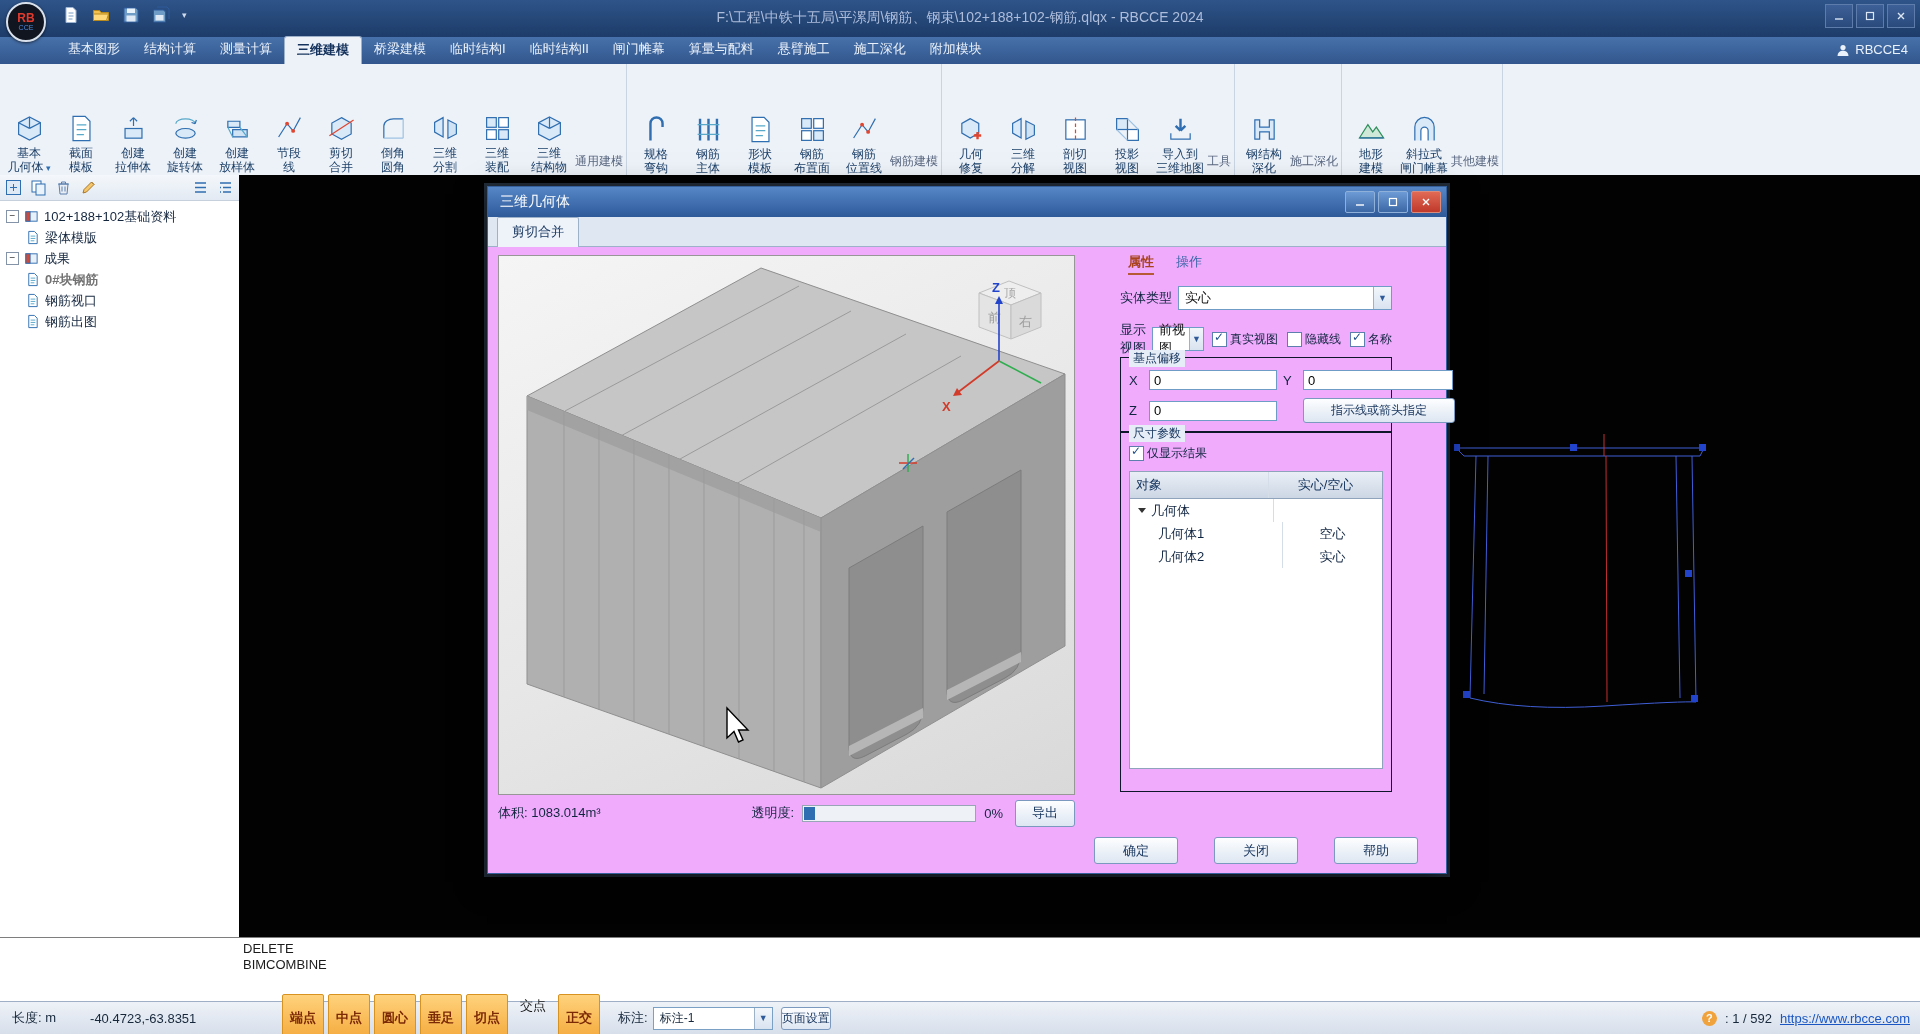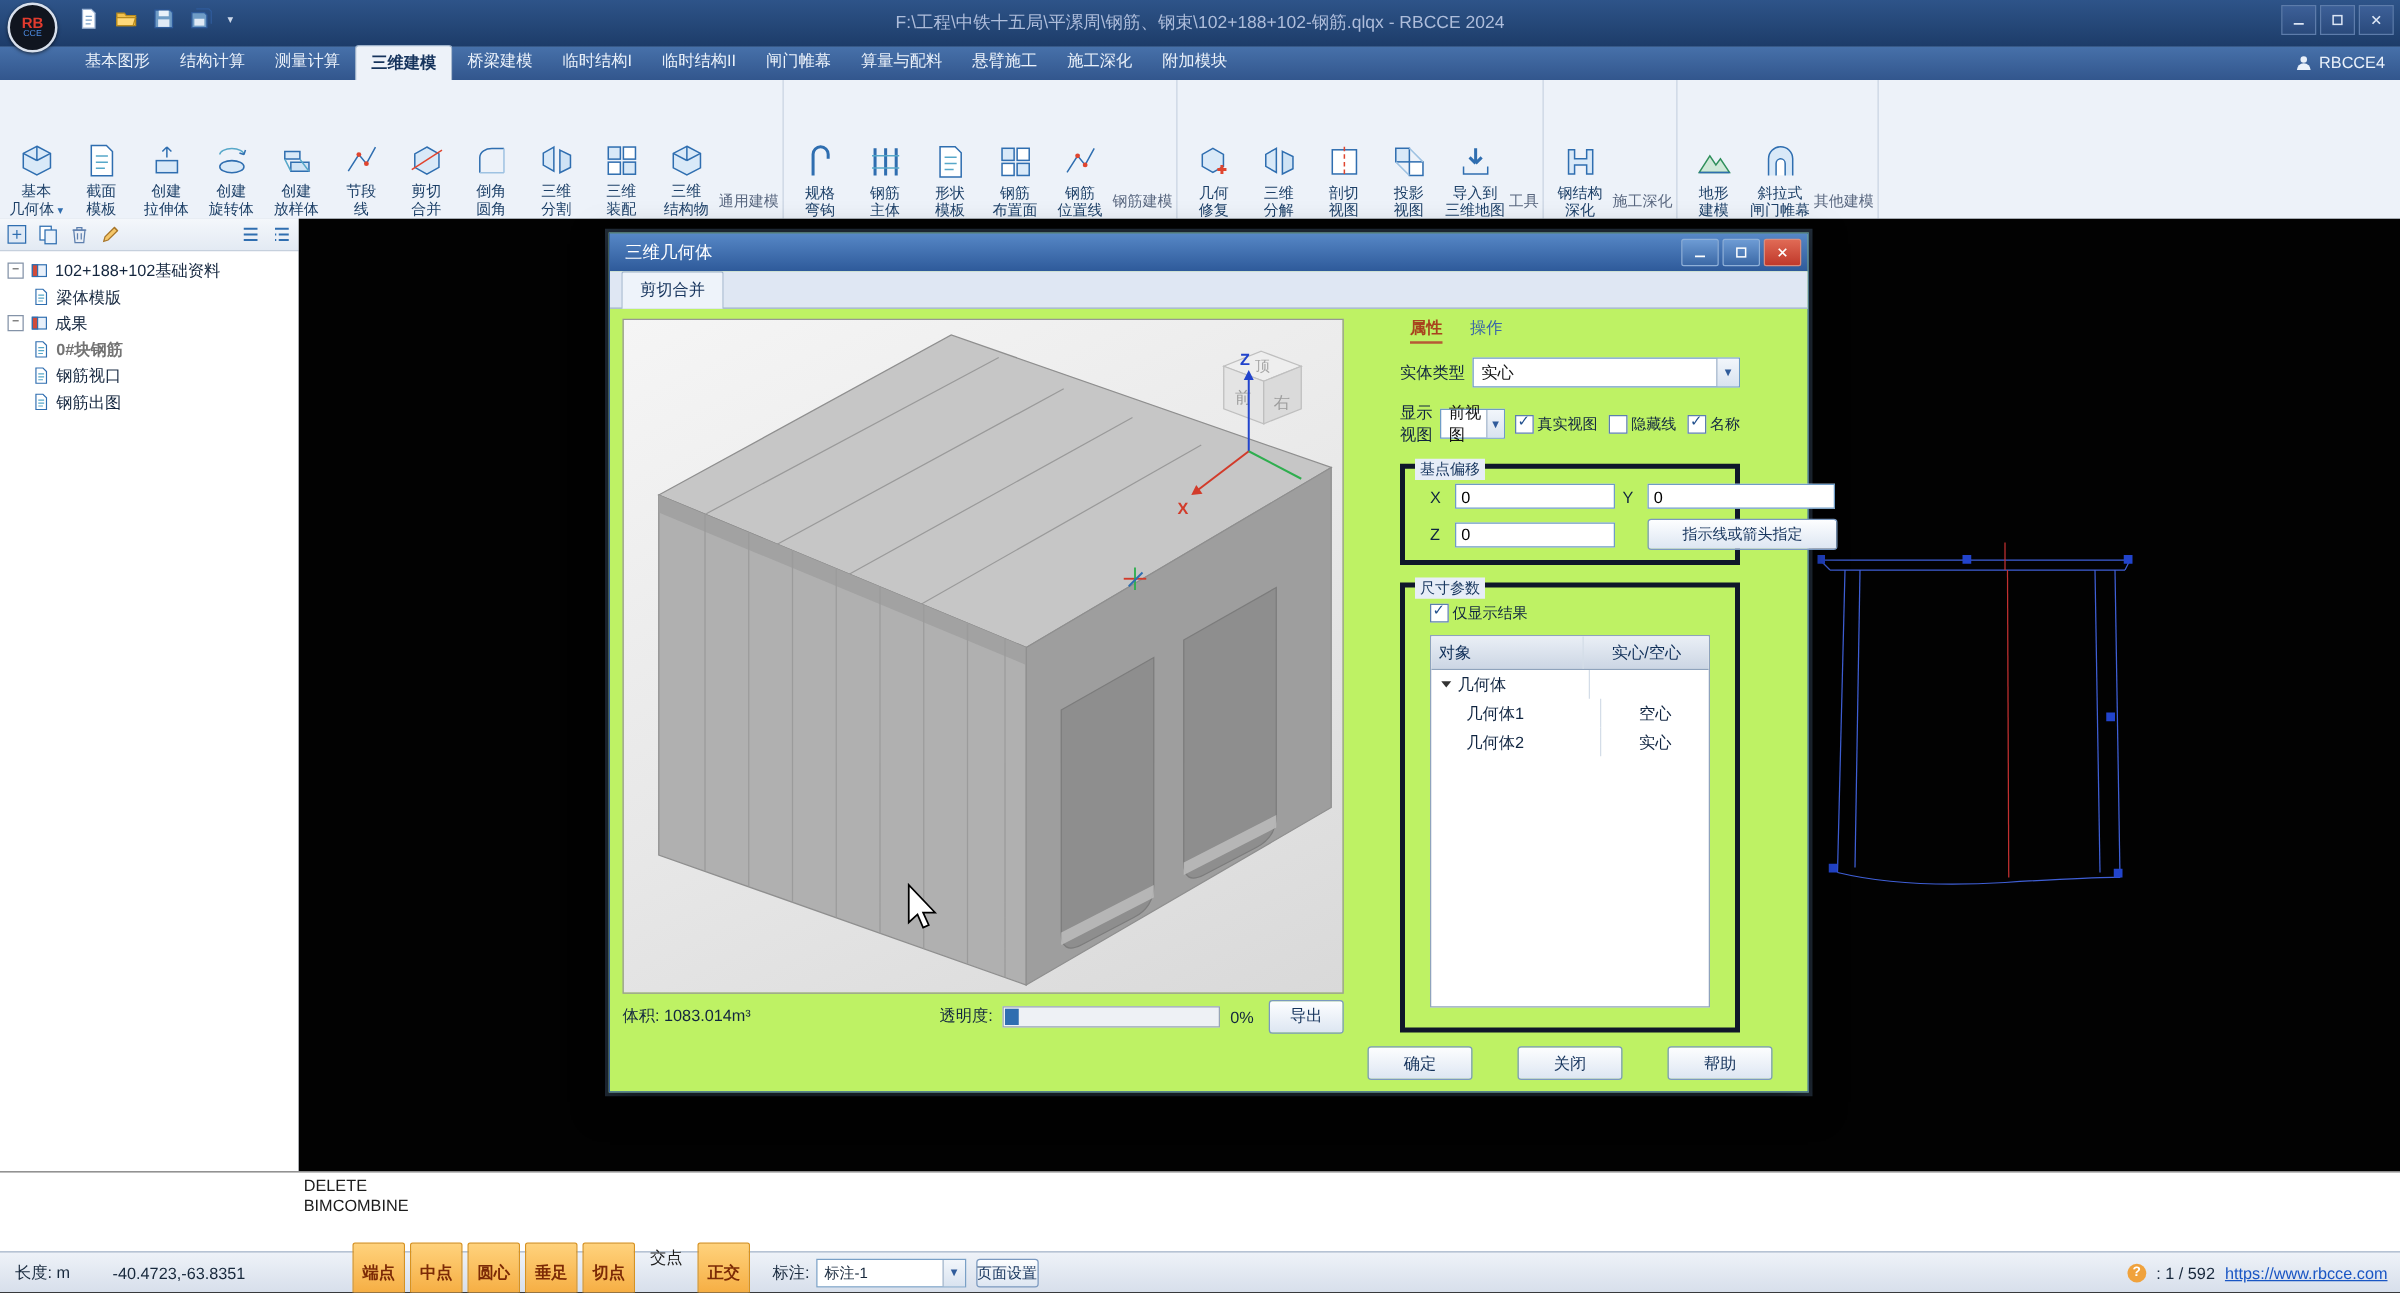--- a/index.html
+++ b/index.html
@@ -80,21 +80,21 @@
   .sb-combo .caret,.combo .caret{width:17px;height:100%;display:flex;align-items:center;justify-content:center;
     background:linear-gradient(#f2f6fb,#d9e3f0);border-left:1px solid #9db1c9;color:#2f5b9b;font-size:9px;}
   .bevel-btn{background:linear-gradient(#fdfeff,#dde6f2);border:1px solid #7b99bf;border-radius:3px;
     color:#15335c;font-size:12px;display:flex;align-items:center;justify-content:center;}
   .sb-pagesetup{margin-left:8px;height:21px;padding:0 0;}
   .sb-right{margin-left:auto;display:flex;align-items:center;gap:8px;}
   .counter-icon{width:15px;height:15px;border-radius:50%;background:#f0a23c;color:#fff;
     font-size:11px;font-weight:bold;display:flex;align-items:center;justify-content:center;}
   .sb-link{color:#1a56c4;text-decoration:underline;}
   
-  .dialog{position:absolute;left:487px;top:186px;width:958px;height:686px;background:#bef264;
+  .dialog{position:absolute;left:487px;top:186px;width:958px;height:686px;background:#f0abfc;
     border:1px solid #35609c;box-shadow:0 8px 28px rgba(0,0,0,.6),0 0 0 3px rgba(110,145,190,.30);}
   .dialog-titlebar{height:30px;background:linear-gradient(#5687c6,#2e5a9a);display:flex;
     align-items:center;color:#fff;font-size:14px;padding-left:12px;}
   .dlg-btns{margin-left:auto;display:flex;gap:3px;padding-right:5px;}
   .dlg-btn{width:28px;height:20px;border:1px solid #8fb0d8;border-radius:2px;color:#fff;
     background:linear-gradient(#6d9bd4,#3c69a6);display:flex;align-items:center;justify-content:center;}
   .dlg-btn.close{background:linear-gradient(#e06a55,#c0392b);border-color:#d98c7c;}
   .dlg-btn svg{width:10px;height:10px;}
   .dialog-tabs{height:29px;background:#dfe7f3;border-bottom:1px solid #9db1c9;
     display:flex;align-items:flex-end;padding-left:9px;}
@@ -118,21 +118,21 @@
   .props-tab.other{color:#3a66a8;}
   .prop-row{display:flex;align-items:center;margin-top:11px;gap:6px;font-size:13px;color:#0f2440;}
   .combo{height:22px;background:#fff;border:1px solid #6f9cc6;display:flex;align-items:center;
     justify-content:space-between;padding-left:6px;font-size:13px;color:#111;}
   .combo-wide{flex:1;}
   .combo-view{width:88px;}
   .cbx{display:flex;align-items:center;gap:3px;font-size:12px;color:#0f2440;white-space:nowrap;}
   .cb{width:13px;height:13px;border:1px solid #5d7fae;background:#fff;position:relative;flex:none;}
   .cb.checked::after{content:"✓";position:absolute;left:1px;top:-3px;color:#1f4e8c;
     font-size:12px;font-weight:bold;}
-  .fbox{border:4px solid #0f172a;margin-top:14px;position:relative;padding:12px 20px 8px;}
+  .fbox{border:1px solid #0f172a;position:relative;padding:12px 8px 8px;}
   .fbox .legend{position:absolute;top:-8px;left:8px;background:#e7edf7;padding:0 4px;
     font-size:12px;color:#17365e;}
   .bo-grid{display:grid;grid-template-columns:14px 128px 14px 150px;gap:8px 6px;align-items:center;
     font-size:13px;color:#0f2440;}
   .text-input{height:20px;border:1px solid #6f9cc6;background:#fff;font-size:13px;
     padding:0 4px;width:100%;box-sizing:border-box;}
   .indicate-btn{height:23px;font-size:12px;width:100%;}
   .fbox.size{height:360px;box-sizing:border-box;}
   .tbl{margin-top:9px;border:1px solid #8fa3bc;background:#fff;height:296px;overflow:hidden;
     display:flex;flex-direction:column;}

